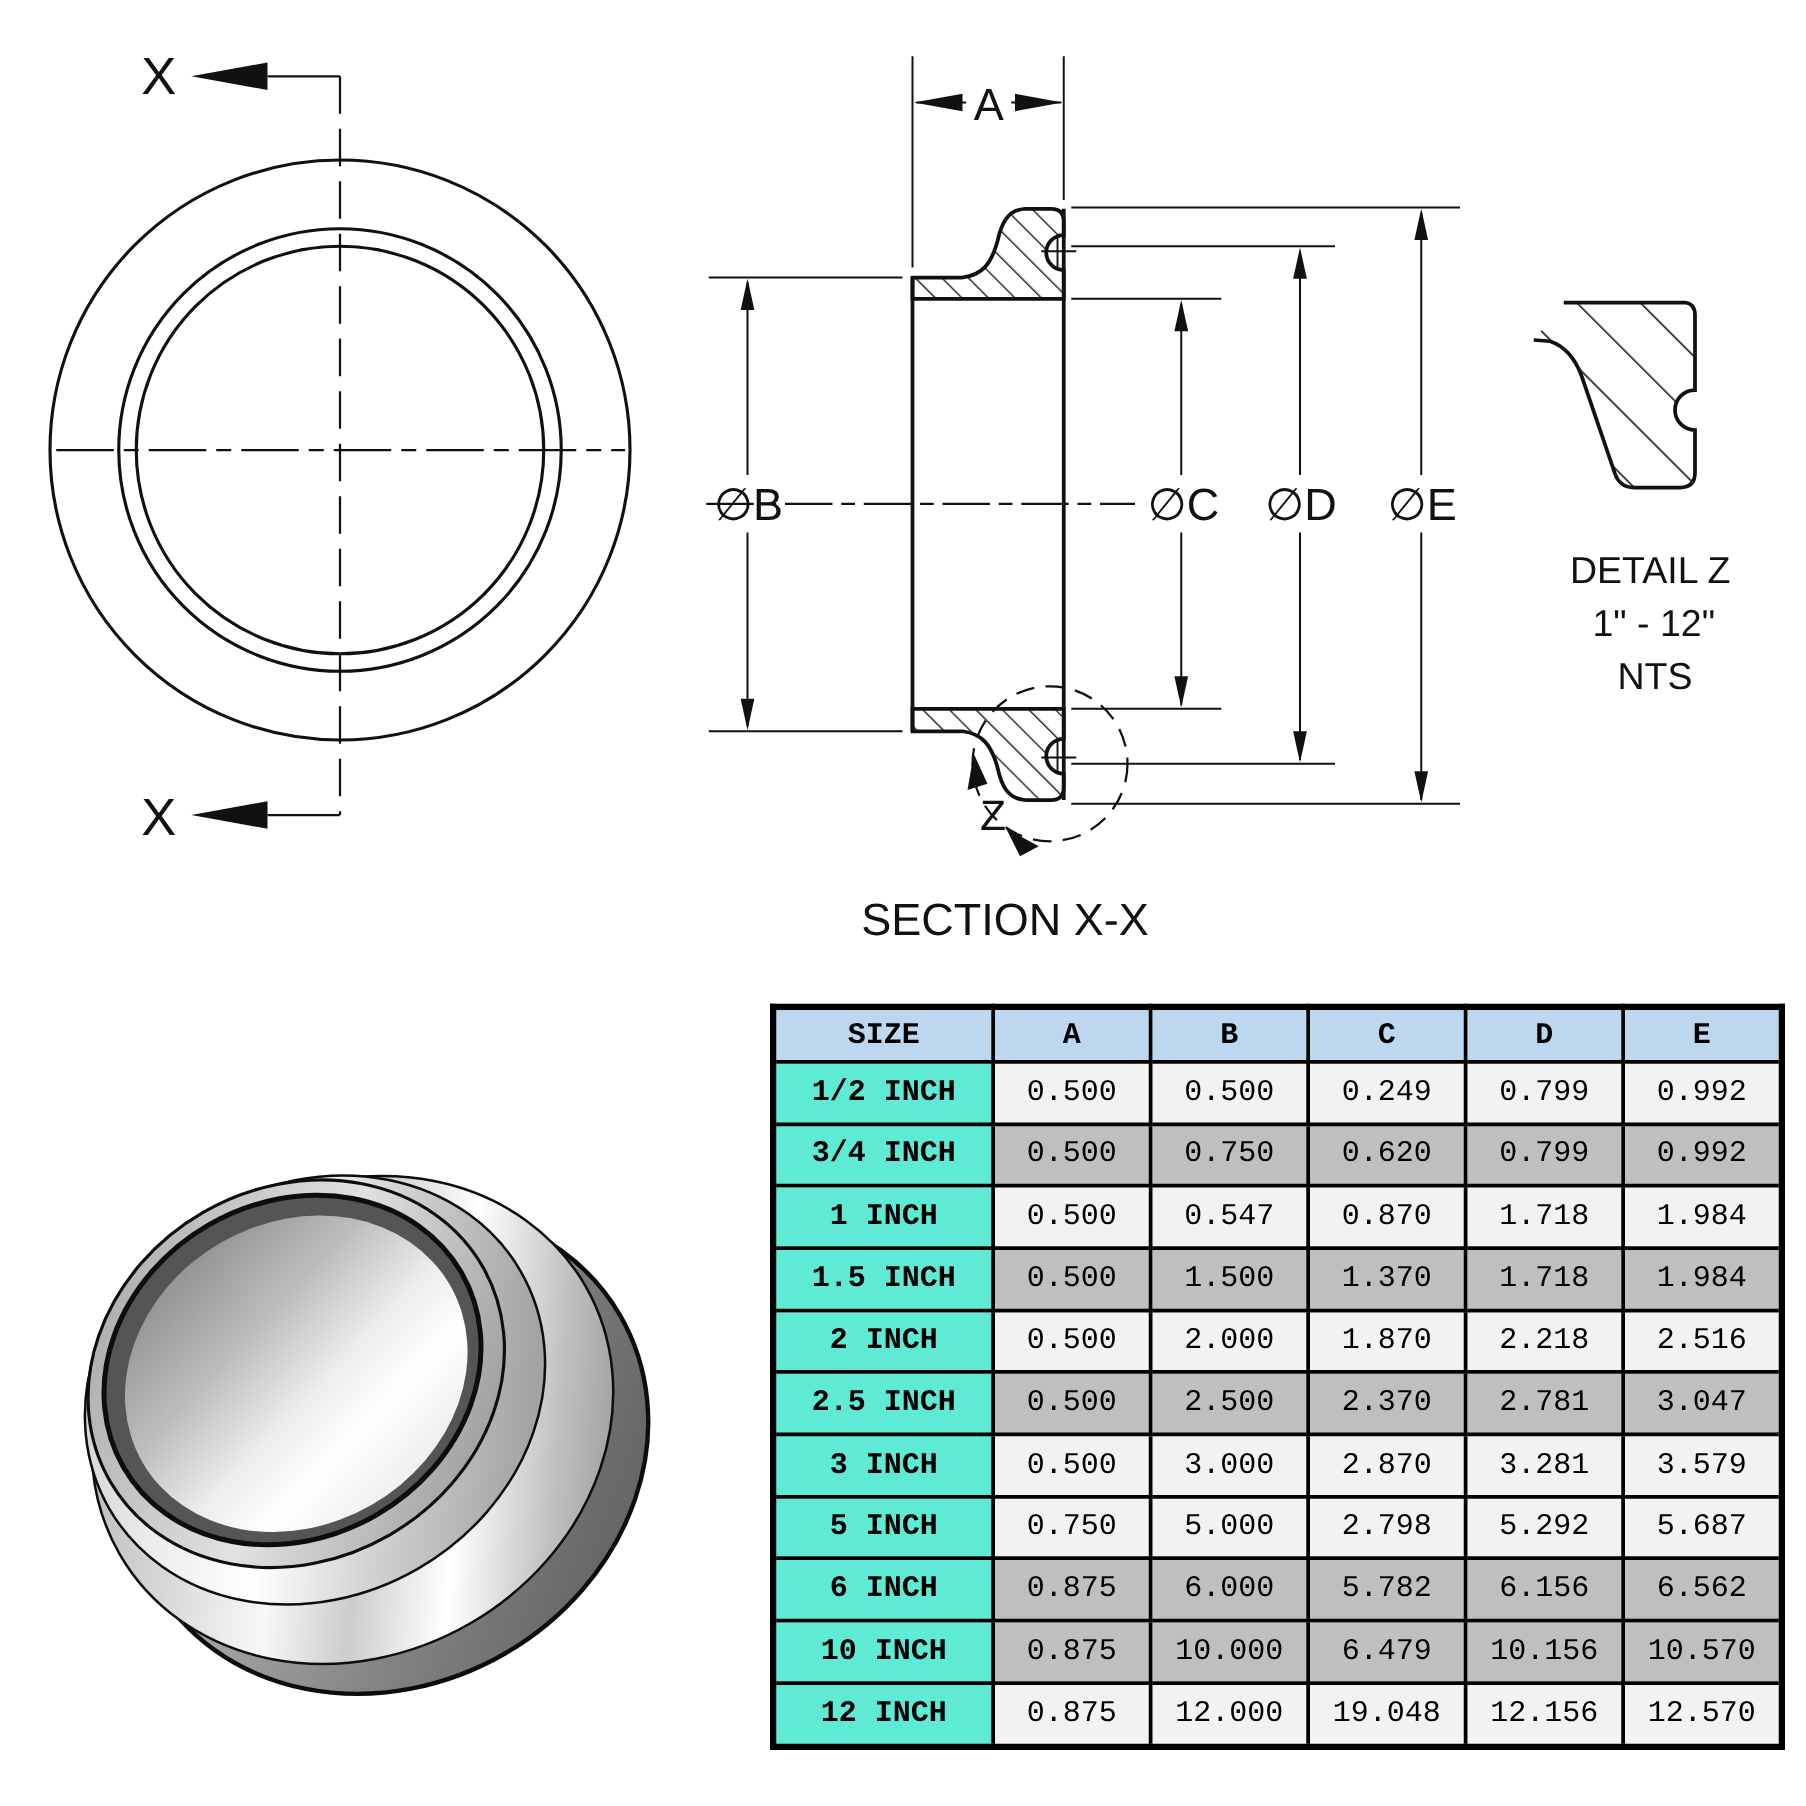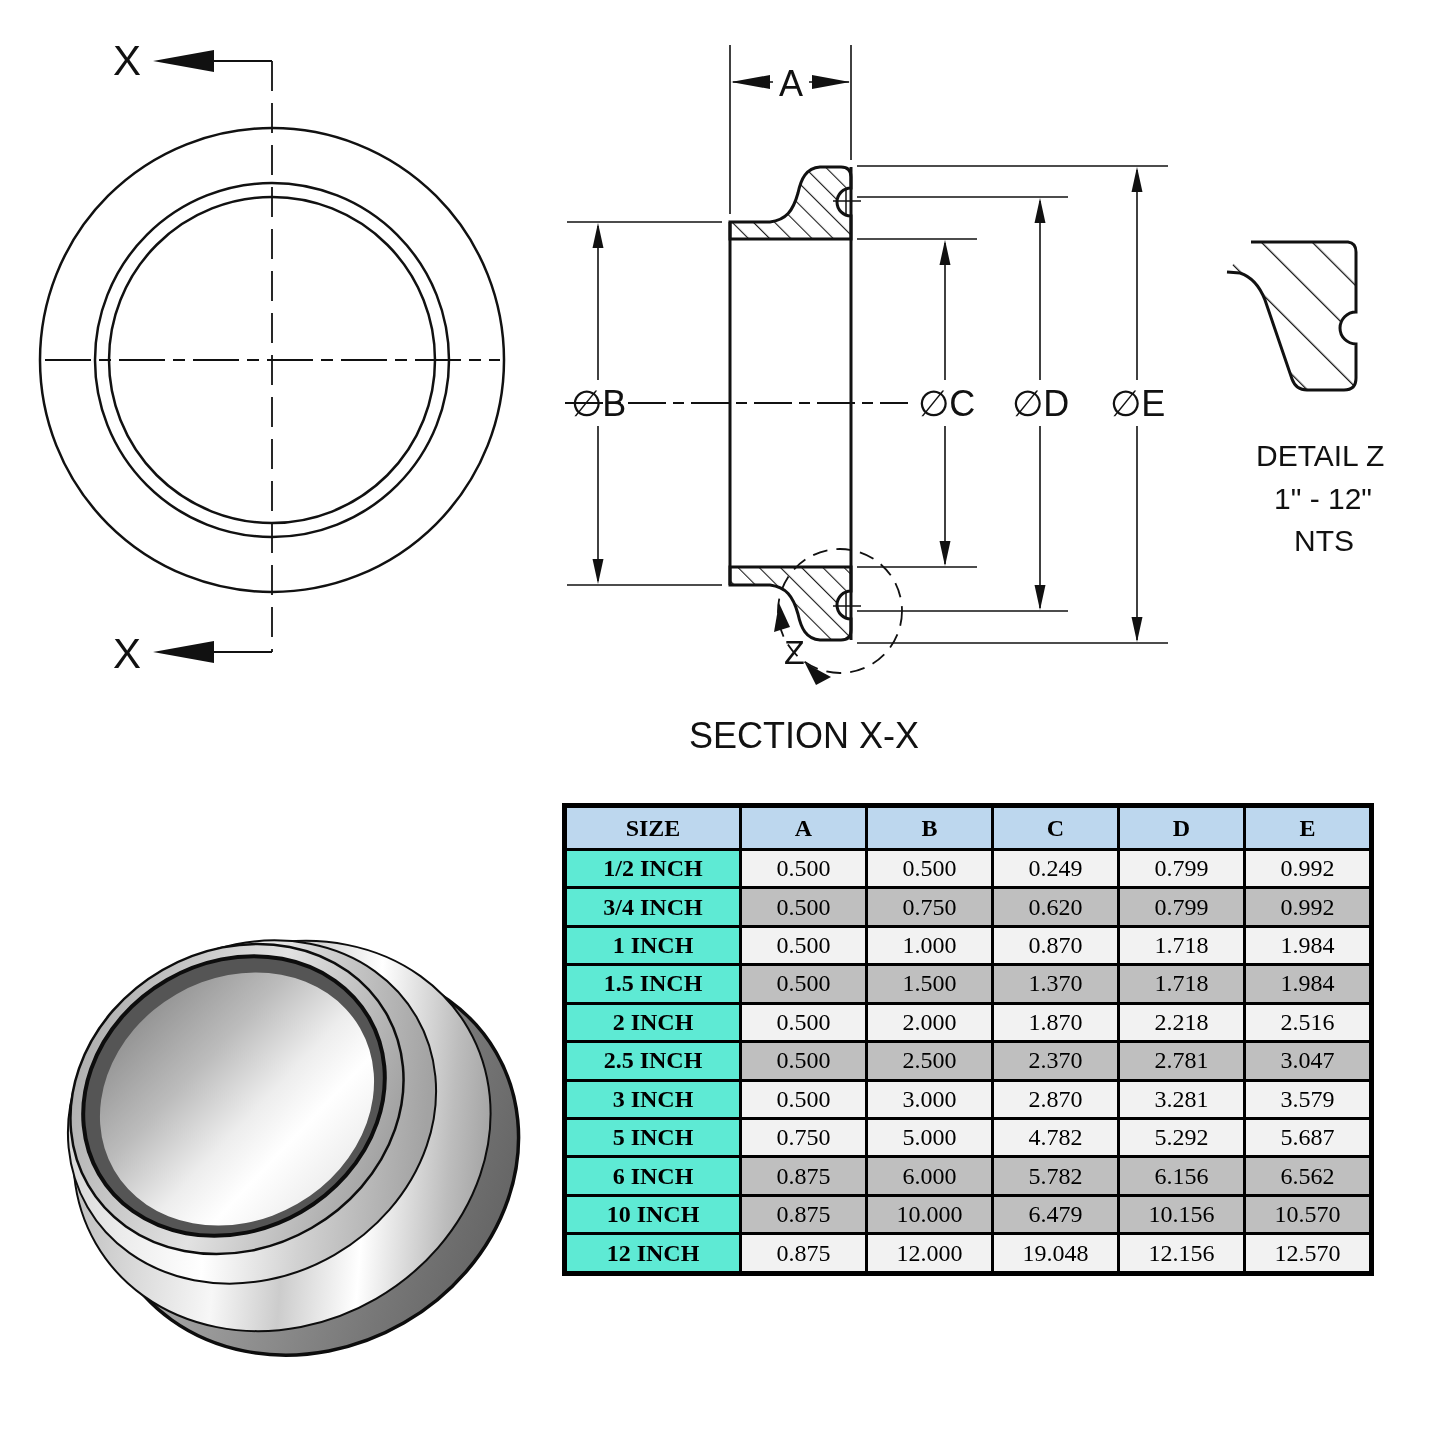--- a/index.html
+++ b/index.html
@@ -6,23 +6,23 @@
   #canvas{position:relative;width:1445px;height:1445px;background:#ffffff;overflow:hidden;
           font-family:"Liberation Sans",sans-serif;}
   svg text{fill:#111;font-family:"Liberation Sans","DejaVu Sans",sans-serif;}
   .lbl-x{font-size:42px;}
   .lbl-dim{font-size:36px;}
   .lbl-section{font-size:36px;}
   .lbl-z{font-size:34px;}
   .lbl-detail{font-size:30px;}
 
   
-  #dim-table{position:absolute;left:562px;top:803px;width:807px;height:473px;
+  #dim-table{position:absolute;left:616px;top:803px;width:807px;height:597px;
              border-collapse:collapse;table-layout:fixed;
-             font-family:Liberation Serif, serif;}
+             font-family:Liberation Mono, monospace;}
   #dim-table th,#dim-table td{border:3px solid #000;text-align:center;vertical-align:middle;
              padding:0;font-size:24px;color:#000;overflow:hidden;white-space:nowrap;}
   #dim-table{border:5px solid #000;}
   #dim-table th{background:#BDD7EE;font-weight:bold;height:40px;}
   #dim-table td.size-cell{background:#5eead4;font-weight:bold;}
   #dim-table tr.light td.val{background:#F2F2F2;}
   #dim-table tr.shaded td.val{background:#BFBFBF;}
   #dim-table td.val{font-weight:normal;}
 </style>
 </head>
@@ -218,21 +218,21 @@
           <td class="size-cell">3/4 INCH</td>
           <td class="val">0.500</td>
           <td class="val">0.750</td>
           <td class="val">0.620</td>
           <td class="val">0.799</td>
           <td class="val">0.992</td>
         </tr>
         <tr class="light">
           <td class="size-cell">1 INCH</td>
           <td class="val">0.500</td>
-          <td class="val">1.000</td>
+          <td class="val">0.547</td>
           <td class="val">0.870</td>
           <td class="val">1.718</td>
           <td class="val">1.984</td>
         </tr>
         <tr class="shaded">
           <td class="size-cell">1.5 INCH</td>
           <td class="val">0.500</td>
           <td class="val">1.500</td>
           <td class="val">1.370</td>
           <td class="val">1.718</td>
@@ -259,21 +259,21 @@
           <td class="val">0.500</td>
           <td class="val">3.000</td>
           <td class="val">2.870</td>
           <td class="val">3.281</td>
           <td class="val">3.579</td>
         </tr>
         <tr class="light">
           <td class="size-cell">5 INCH</td>
           <td class="val">0.750</td>
           <td class="val">5.000</td>
-          <td class="val">4.782</td>
+          <td class="val">2.798</td>
           <td class="val">5.292</td>
           <td class="val">5.687</td>
         </tr>
         <tr class="shaded">
           <td class="size-cell">6 INCH</td>
           <td class="val">0.875</td>
           <td class="val">6.000</td>
           <td class="val">5.782</td>
           <td class="val">6.156</td>
           <td class="val">6.562</td>

